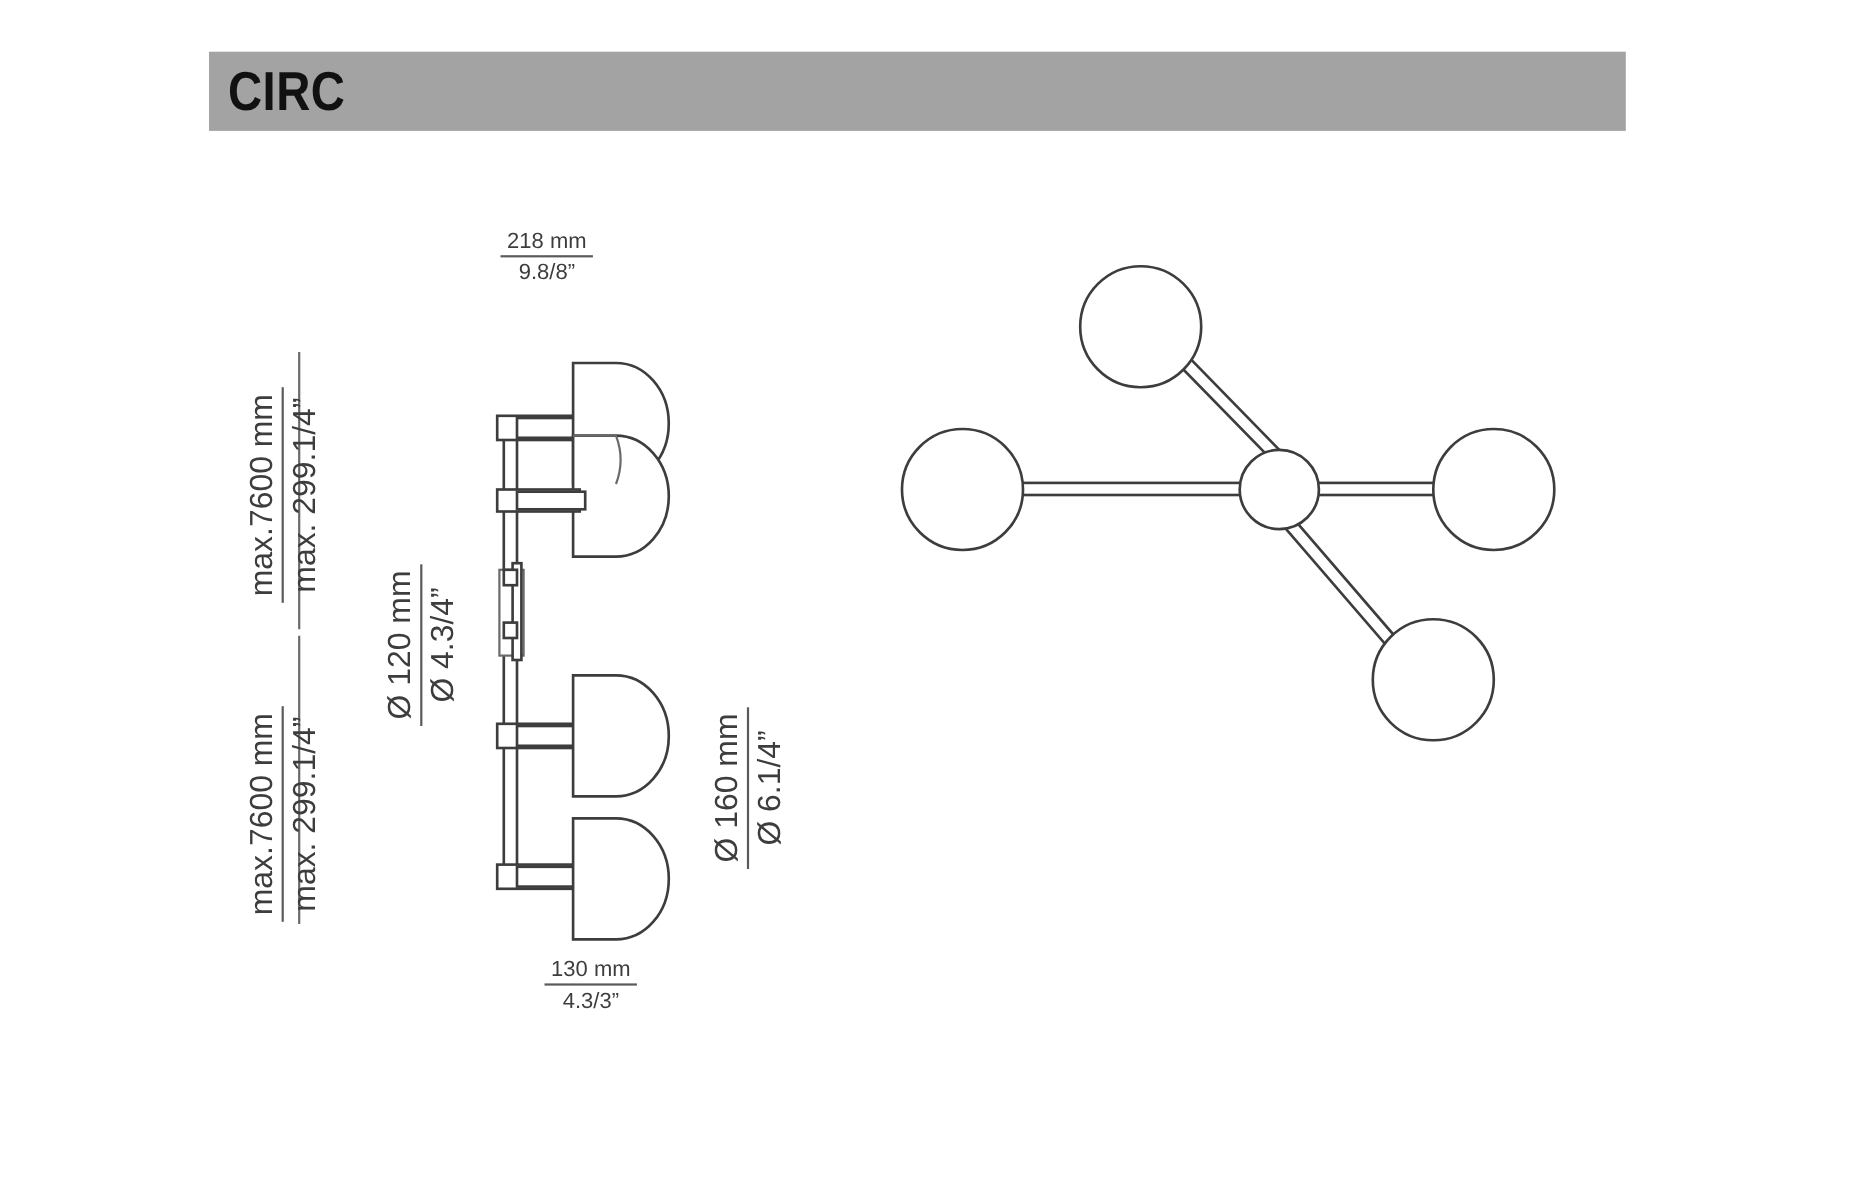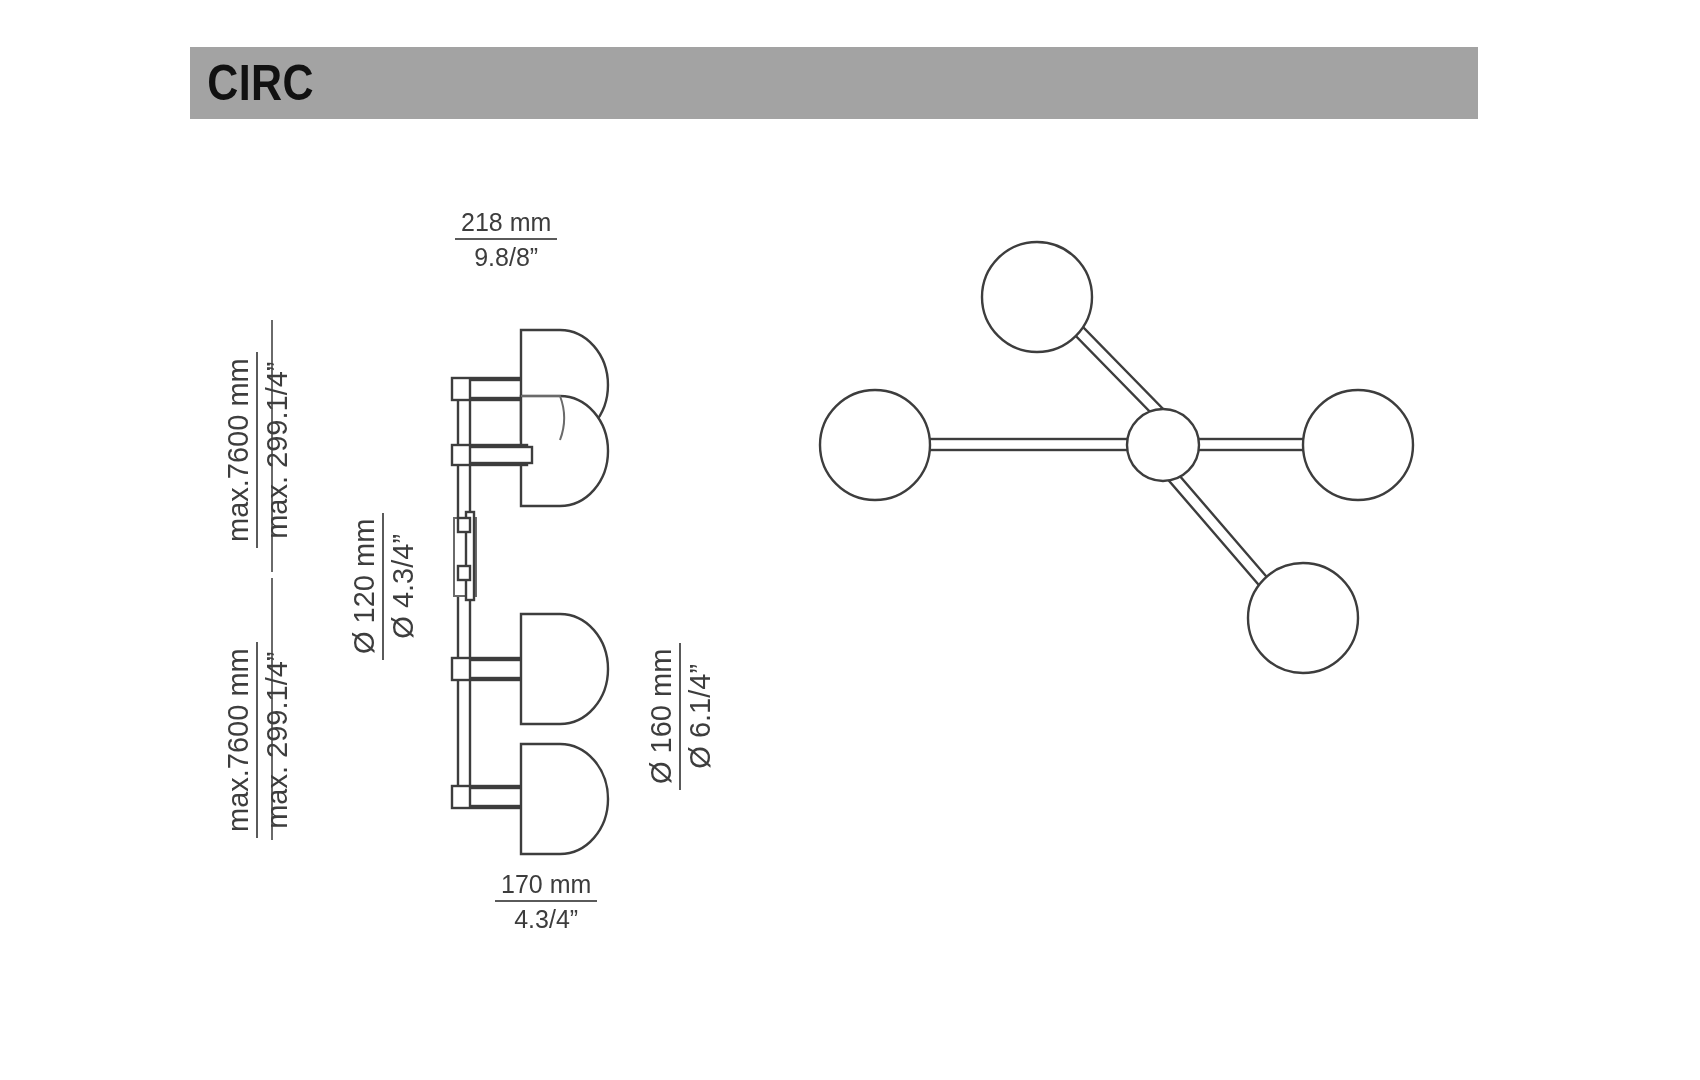--- a/index.html
+++ b/index.html
@@ -49,21 +49,21 @@
   }
   #drawing-svg {
     position: absolute;
     left: 0;
     top: 0;
   }
 
   
   .dim {
     position: absolute;
-    font-size: 25px;
+    font-size: 20px;
     color: #3d3d3d;
     white-space: nowrap;
     line-height: 1.12;
   }
   .dim .num-top {
     display: block;
     text-align: center;
     padding: 0 6px 2px 6px;
     border-bottom: 2px solid #5a5a5a;
   }
@@ -243,17 +243,17 @@
     <span class="num-top">Ø 120 mm</span>
     <span class="num-bot">Ø 4.3/4”</span>
   </div>
 
   <div class="dim-vert" id="dim-dia-160">
     <span class="num-top">Ø 160 mm</span>
     <span class="num-bot">Ø 6.1/4”</span>
   </div>
 
   <div class="dim" id="dim-bottom">
-    <span class="num-top">170 mm</span>
-    <span class="num-bot">4.3/4”</span>
+    <span class="num-top">130 mm</span>
+    <span class="num-bot">4.3/3”</span>
   </div>
 
 </div>
 
 </body></html>

